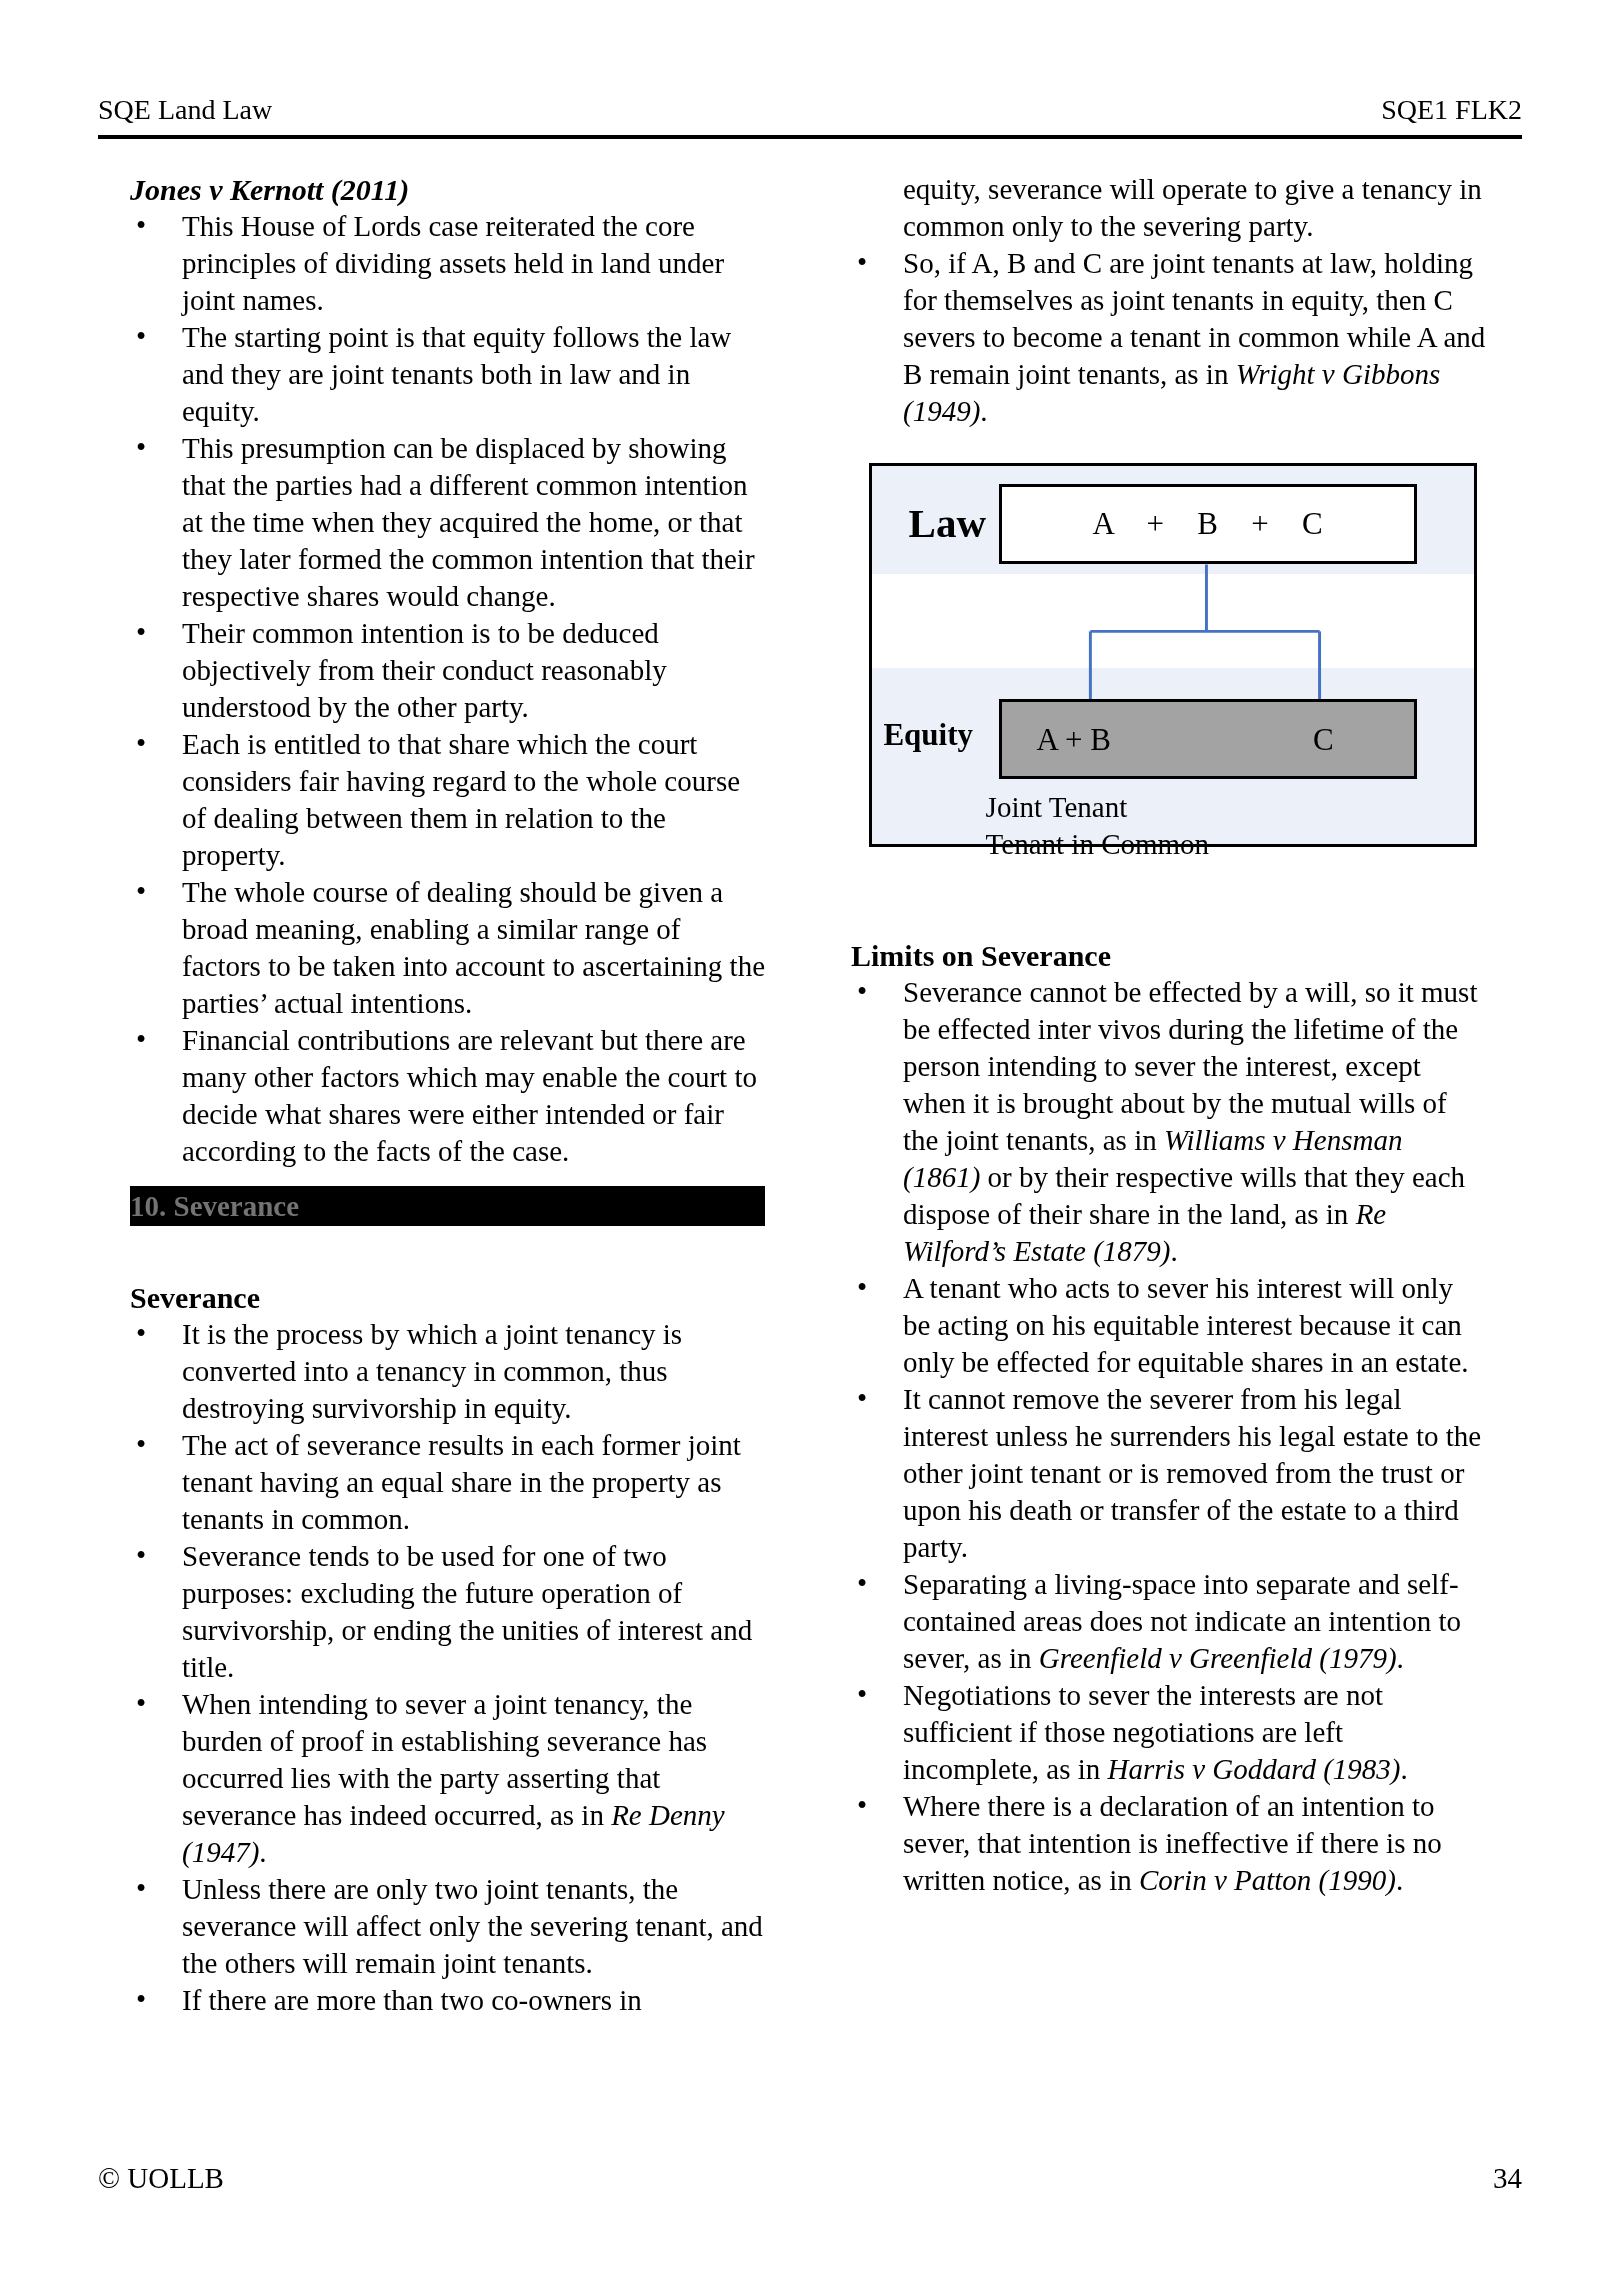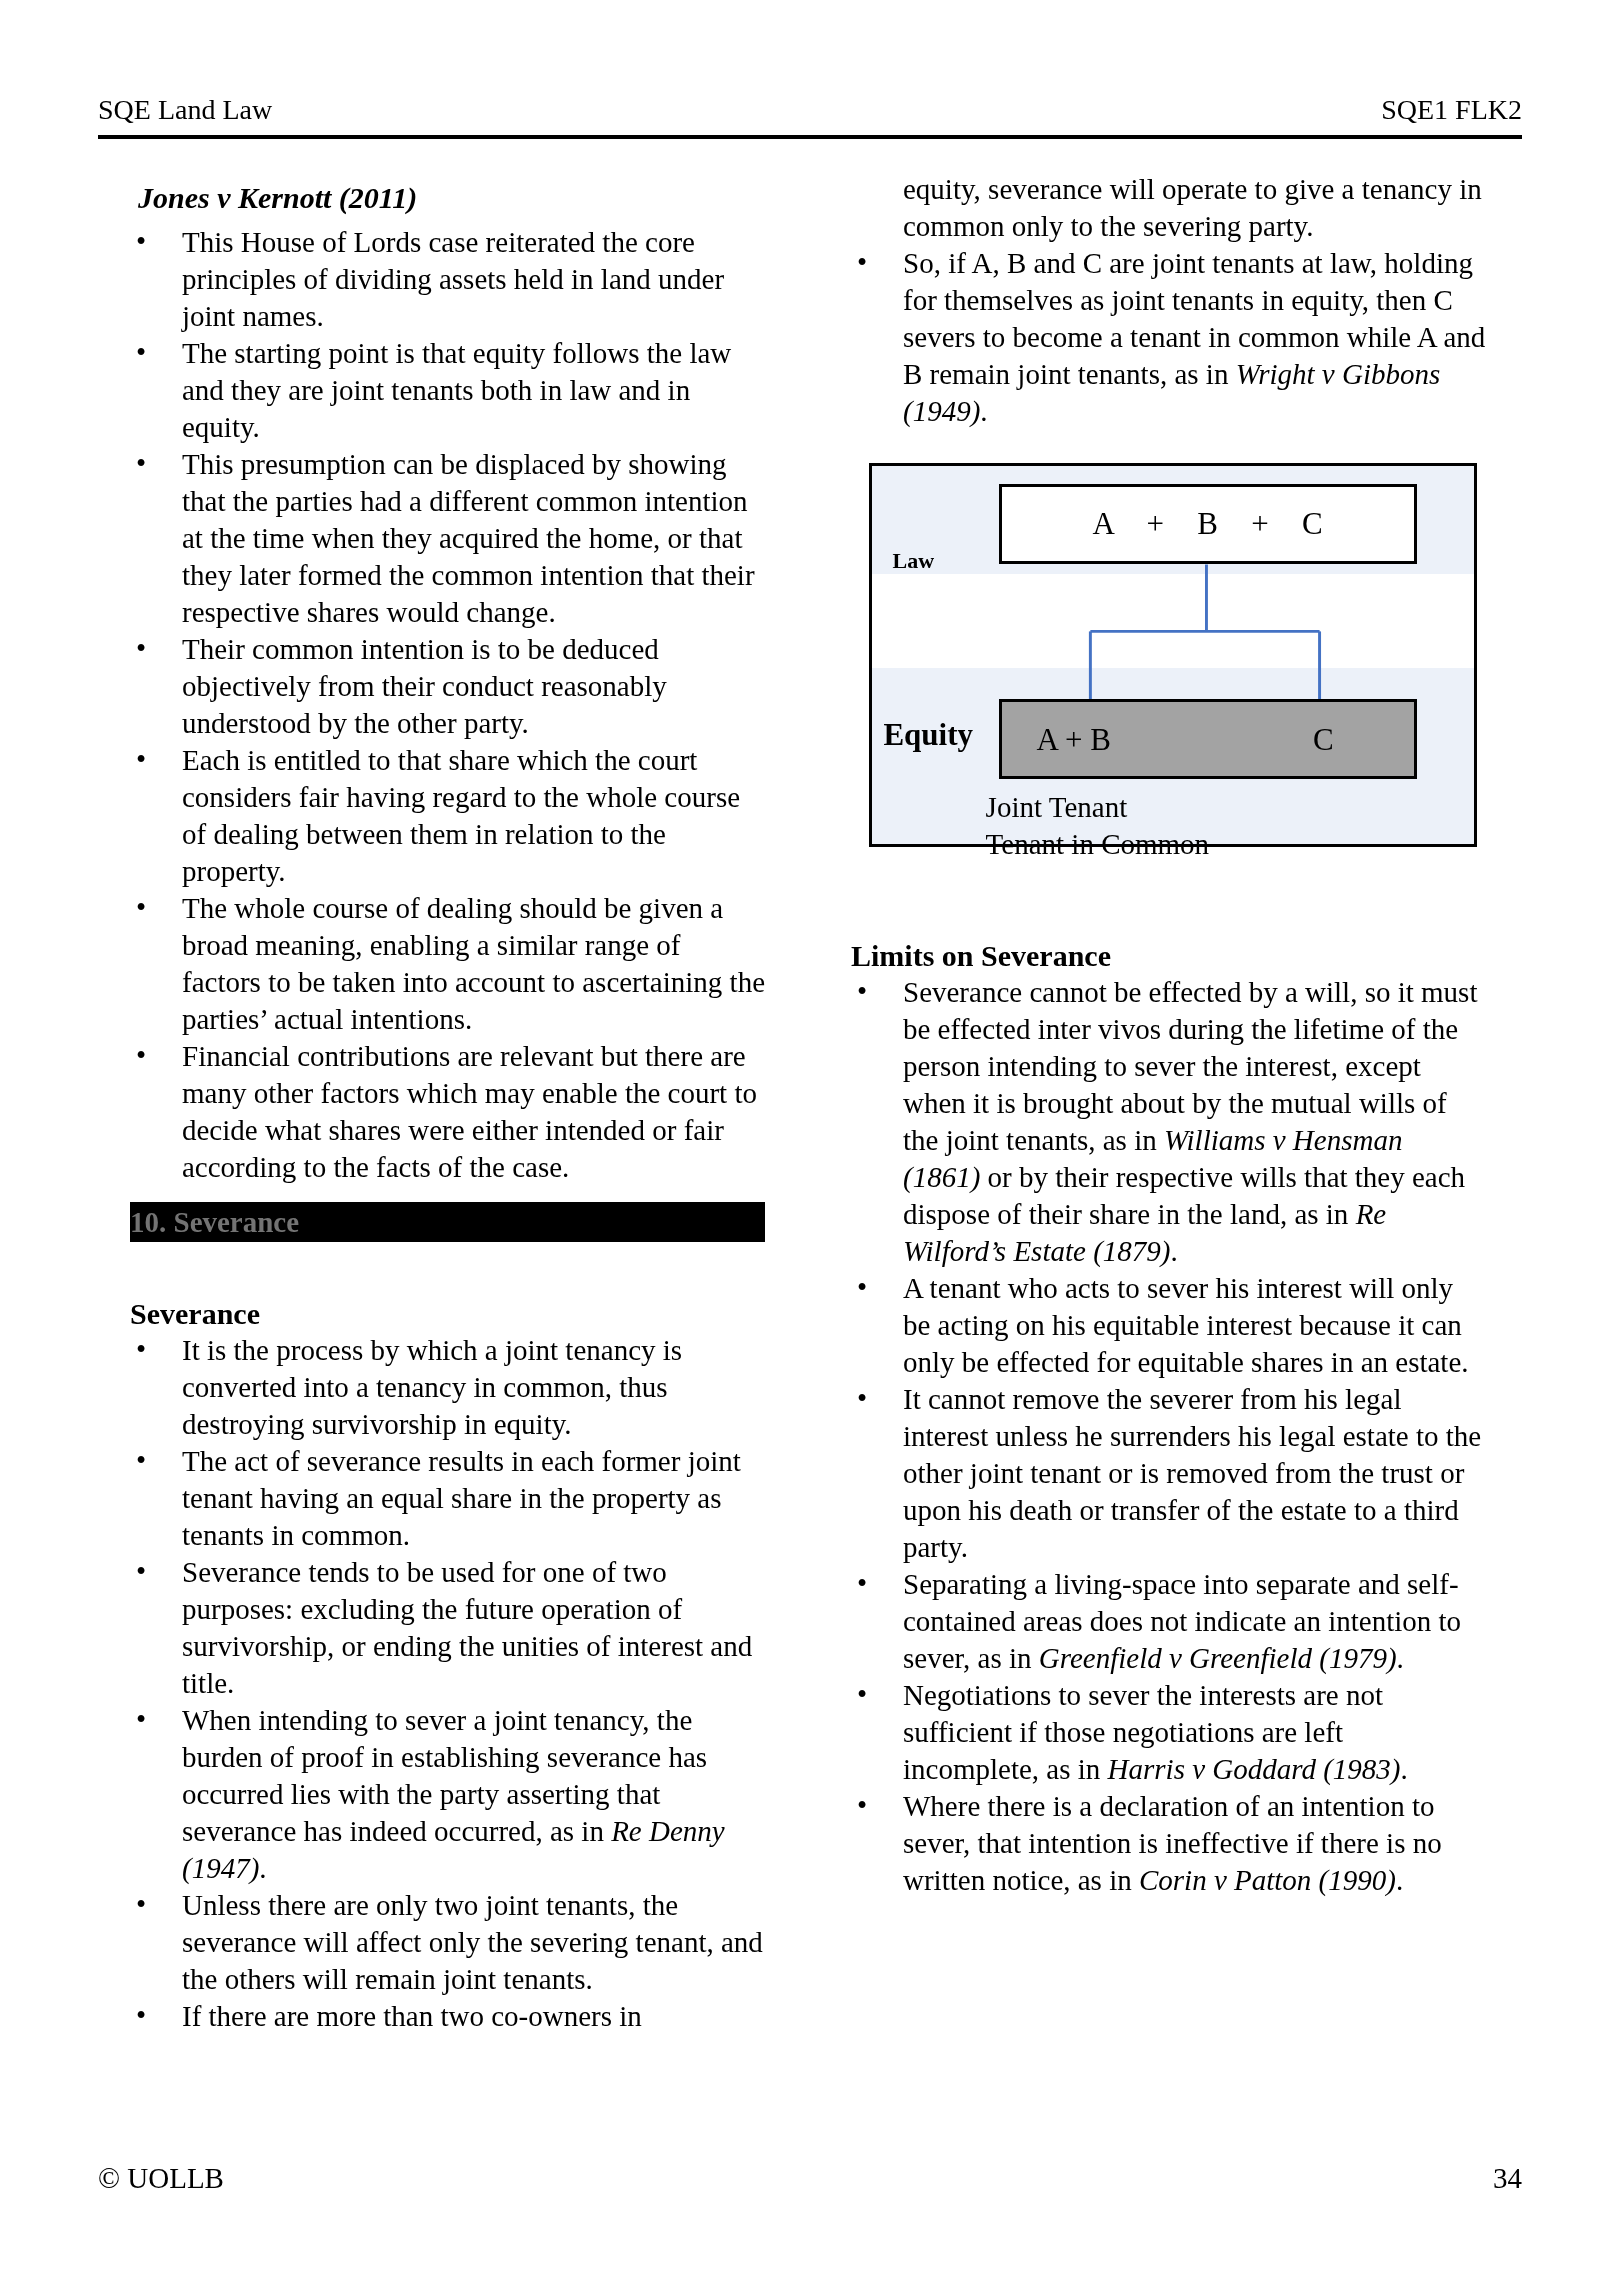--- a/index.html
+++ b/index.html
@@ -17,21 +17,21 @@
   
   .header-left  { position: absolute; left: 98px; top: 94px;  font-size: 28px; }
   .header-right { position: absolute; right: 98px; top: 94px; font-size: 28px; }
   .header-rule  { position: absolute; left: 98px; right: 98px; top: 135px; height: 3.9px; background: #000; }
 
   
   .col { position: absolute; top: 171px; width: 635px; font-size: 29px; line-height: 37px; }
   .col-left  { left: 130px; }
   .col-right { left: 851px; }
 
-  .case-heading { font-weight: bold; font-style: italic; font-size: 30px; margin: 8px; }
+  .case-heading { font-weight: bold; font-style: italic; font-size: 30px; margin: 0; }
   .sub-heading  { font-weight: bold; font-size: 30px; margin: 53px 0 0 0; }
   .limits-heading { font-weight: bold; font-size: 30px; margin: 90px 0 0 0; }
 
   ul.bullets { list-style: none; margin: 0; padding: 0; }
   ul.bullets li { position: relative; padding-left: 52px; }
   ul.bullets .marker { position: absolute; left: 5.9px; top: -1px; }
   .it { font-style: italic; }
 
   .continuation { margin: 0; padding-left: 52px; }
 
@@ -49,21 +49,21 @@
   .diagram {
     position: relative;
     width: 608px;
     height: 384px;
     margin: 33px 0 0 17.6px;
     border: 3.9px solid #000;
     background: #ecf1f9;
   }
   .diagram .white-band { position: absolute; left: 0; right: 0; top: 108px; height: 94px; background: #ffffff; }
   .diagram svg.connectors { position: absolute; left: 0; top: 0; width: 100%; height: 100%; }
-  .law-label    { position: absolute; left: 21px; top: 39px;  font-weight: bold; font-size: 22px; margin-top: 37px; }
+  .law-label    { position: absolute; left: 37px; top: 39px;  font-weight: bold; font-size: 41px; }
   .equity-label { position: absolute; left: 11.8px; top: 250px; font-weight: bold; font-size: 31px; }
   .law-box {
     position: absolute; left: 127px; top: 17.6px; width: 418px; height: 80px;
     background: #fff; border: 3.9px solid #000;
     display: flex; align-items: center; justify-content: center;
     font-size: 31px; word-spacing: 25.5px;
   }
   .equity-box {
     position: absolute; left: 127px; top: 233px; width: 418px; height: 80px;
     background: #a3a3a3; border: 3.9px solid #000;

